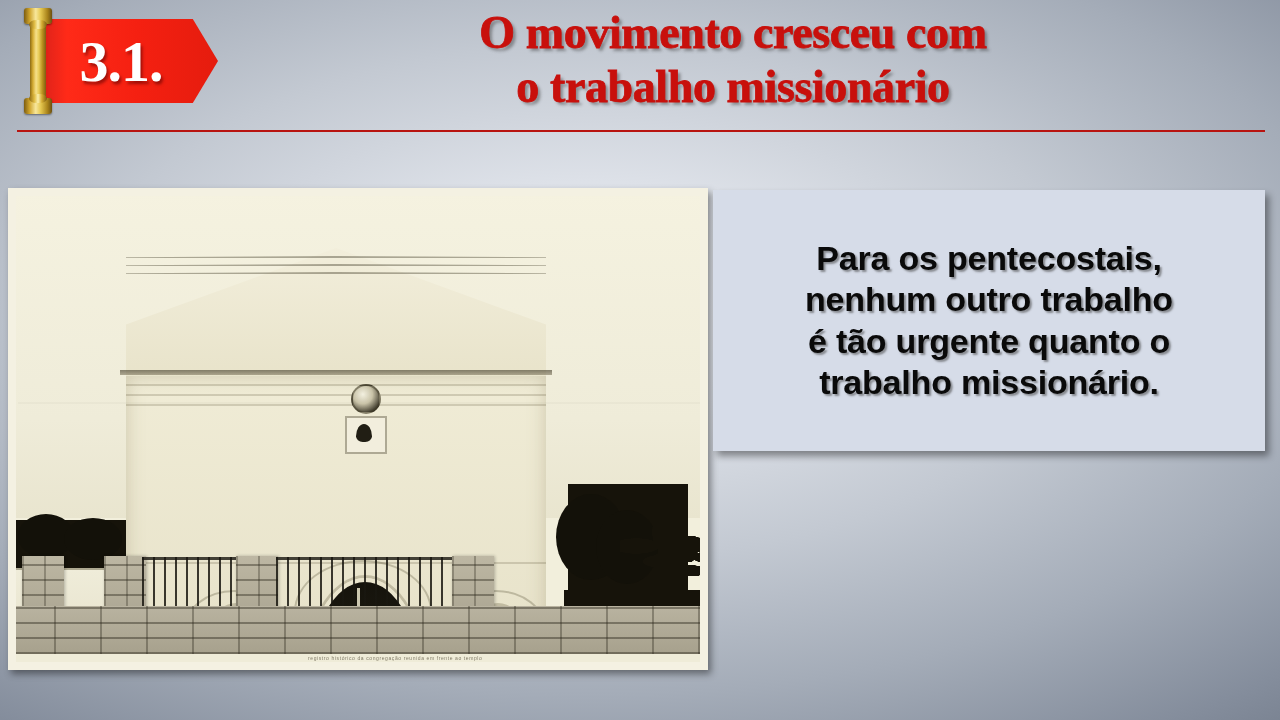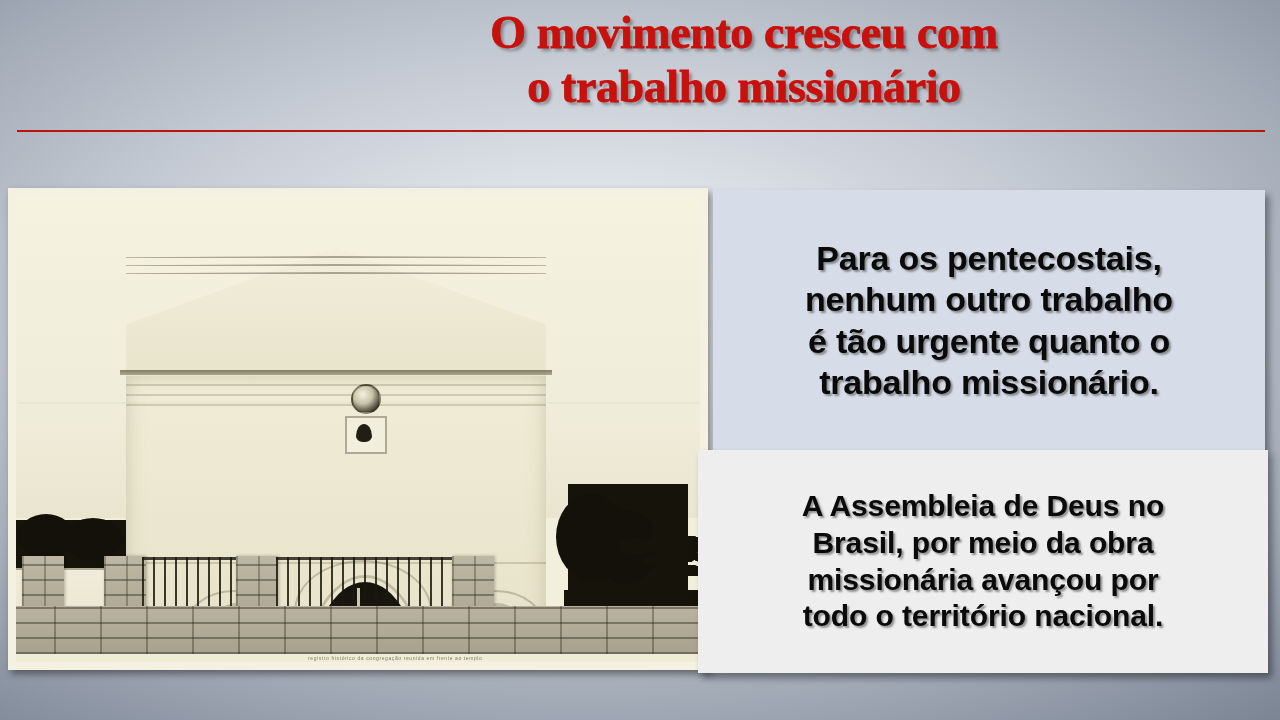--- a/index.html
+++ b/index.html
@@ -97,21 +97,21 @@
     color: #ffffff;
     font-family: "Liberation Serif", serif;
     font-weight: 700;
     font-size: 58px;
     letter-spacing: -1px;
     text-shadow: 2px 3px 3px rgba(90,0,0,.55);
   }
 
   .title {
     position: absolute;
-    left: 224px;
+    left: 213px;
     top: 6px;
     width: 1040px;
     text-align: center;
     color: #c8100c;
     font-family: "Liberation Serif", serif;
     font-weight: 700;
     font-size: 46px;
     line-height: 1.18;
     letter-spacing: -0.4px;
     text-shadow: 3px 3px 3px rgba(60,60,60,.45);
@@ -361,20 +361,29 @@
     width: 570px; height: 223px;
     background: #eeeeee;
   }
   #box-note p { font-size: 30px; letter-spacing: -0.1px; }
 </style>
 </head>
 <body>
 
 <div class="slide">
 
+  <div class="banner-wrap">
+    <div class="banner-body"></div>
+    <div class="banner-rod"></div>
+    <div class="rod-cap top"></div>
+    <div class="rod-knob t"></div>
+    <div class="rod-cap bottom"></div>
+    <div class="rod-knob b"></div>
+    <div class="banner-num">3.1.</div>
+  </div>
 
   <div class="title">O movimento cresceu com
 o trabalho missionário</div>
 
   <div class="rule"></div>
 
   <div class="photo">
     <div class="photo-inner">
       <div class="sky"></div>
 
@@ -449,20 +458,14 @@
     <div class="photo-border"></div>
   </div>
 
   <div class="tbox" id="box-quote">
     <p>Para os pentecostais,
 nenhum outro trabalho
 é tão urgente quanto o
 trabalho missionário.</p>
   </div>
 
-  <div class="tbox" id="box-note">
-    <p>A Assembleia de Deus no
-Brasil, por meio da obra
-missionária avançou por
-todo o território nacional.</p>
-  </div>
 
 </div>
 
 </body></html>

